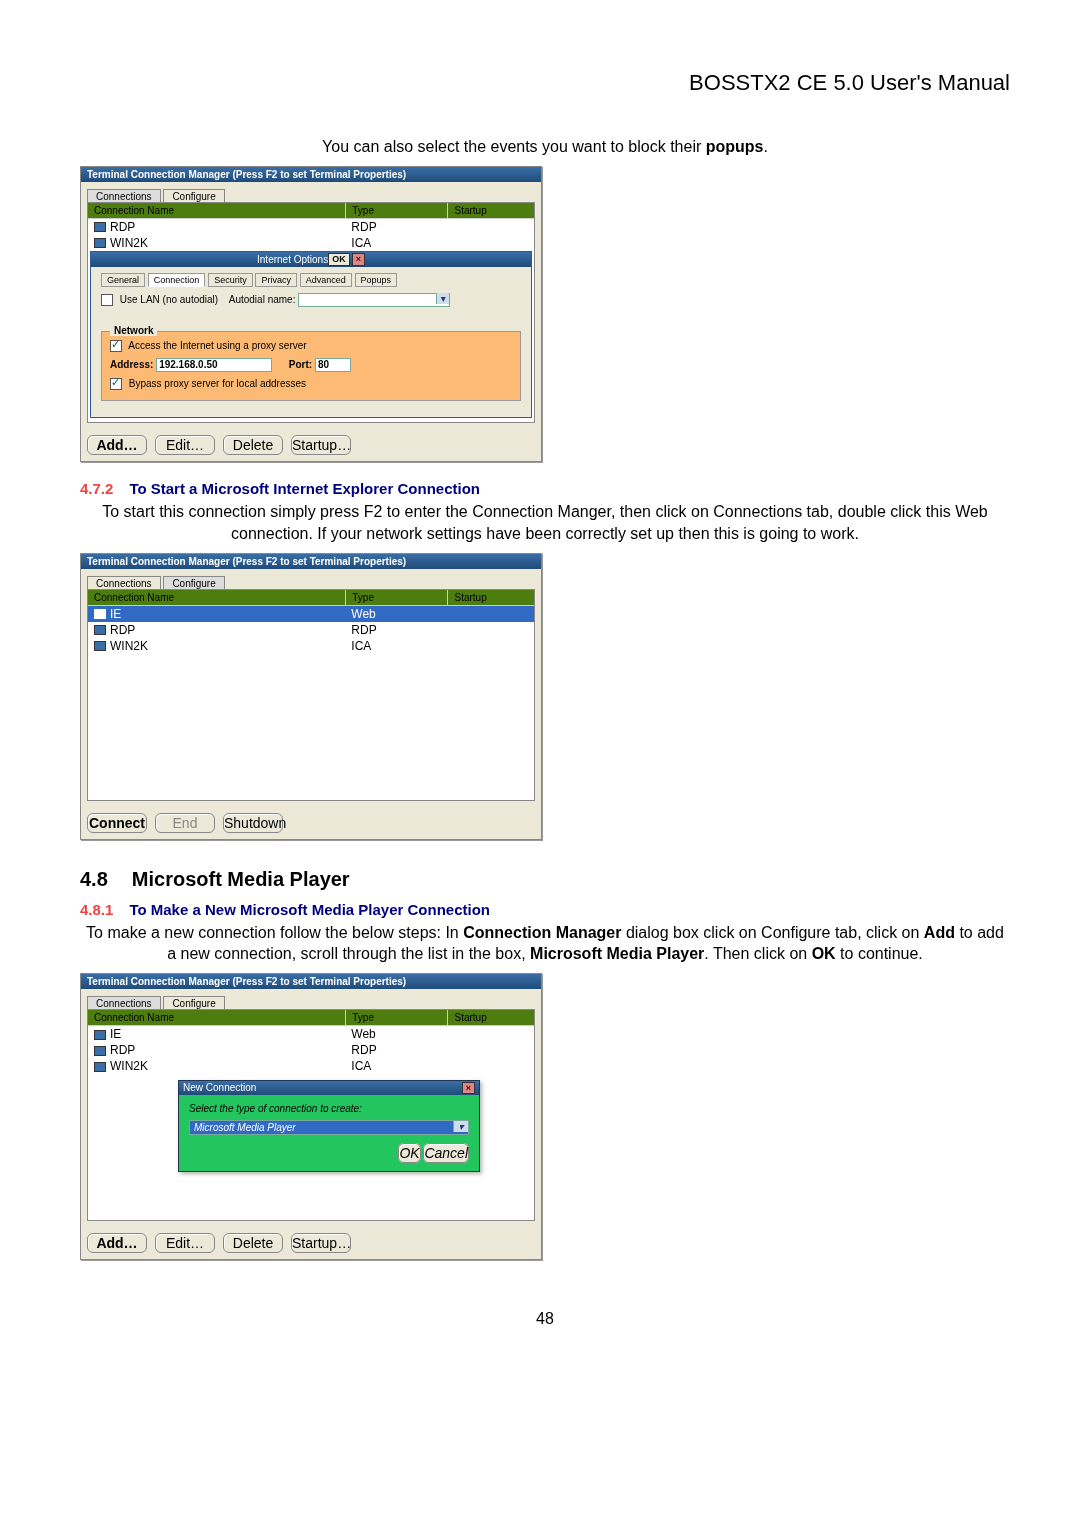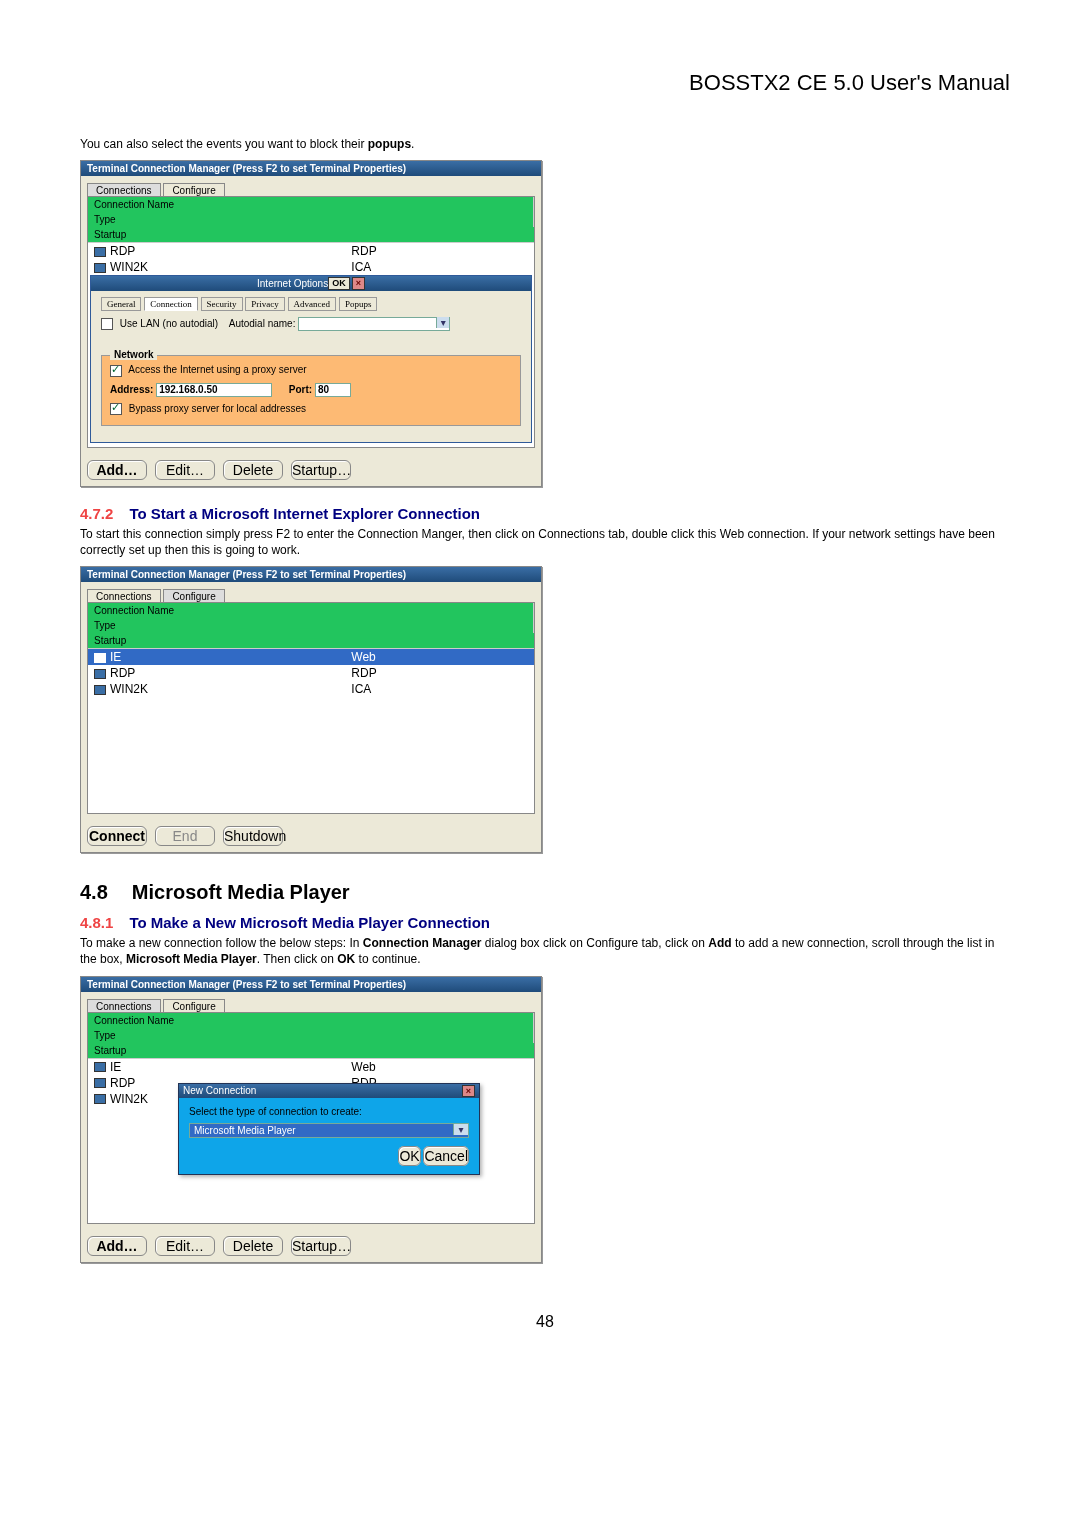--- a/index.html
+++ b/index.html
@@ -11,23 +11,24 @@
     box-sizing: border-box;
     color: #000;
     font-size: 14px;
   }
   .header-title {
     font-size: 22px;
     text-align: right;
     margin: 30px 0 40px 0;
   }
   .body-text {
-    font-size: 12px;
+    font-size: 16px;
     margin: 4px 0 8px 0;
     line-height: 1.35;
+    text-align: center;
   }
   .section-h2 {
     font-size: 20px;
     font-weight: bold;
     margin: 28px 0 2px 0;
   }
   .section-h3 {
     font-size: 15px;
     font-weight: bold;
     margin: 10px 0 2px 0;
@@ -73,22 +74,21 @@
     border: 1px solid #888;
     margin: 0 6px 6px 6px;
     background: #fff;
     min-height: 150px;
     position: relative;
   }
   .listhdr {
     display: flex;
     font-size: 10px;
     border-bottom: 1px solid #ccc;
-    background: #22c55e;
-    flex-direction: column;
+    background: #4d7c0f;
   }
   .listhdr > div { padding: 2px 6px; border-right: 1px solid #ccc; }
   .col-name { flex: 0 0 55%; }
   .col-type { flex: 0 0 20%; }
   .col-start { flex: 0 0 25%; border-right: none !important; }
   .listrow {
     display: flex;
     font-size: 12px;
   }
   .listrow > div { padding: 1px 6px; }
@@ -146,21 +146,20 @@
   }
   .subwin .xbtn { background: #d88; color: #600; }
   .subwin .body { padding: 6px 10px 16px 10px; font-size: 10px; }
   .mini-tabbar { margin-bottom: 6px; }
   .mini-tab {
     display: inline-block;
     border: 1px solid #999;
     padding: 1px 5px;
     font-size: 9px;
     background: #ece9d8;
-    font-family: Liberation Serif, serif;
   }
   .mini-tab.active { background: #fff; border-bottom-color: #fff; }
   .grp {
     border: 1px solid #999;
     padding: 8px 8px 10px 8px;
     position: relative;
     margin-top: 24px;
     background: #fdba74;
   }
   .grp > .legend {
@@ -215,36 +214,36 @@
     border-left: 1px solid #7a9;
     font-size: 10px;
     color: #336;
   }
   
   .modal {
     position: absolute;
     left: 90px;
     top: 70px;
     width: 300px;
-    background: #0ea5e9;
+    background: #22c55e;
     border: 1px solid #235;
     box-shadow: 2px 2px 4px rgba(0,0,0,.3);
   }
   .modal .mtitle {
     background: linear-gradient(#3a6ea5, #1f4b7a);
     color: #fff;
     font-size: 10px;
     padding: 1px 4px;
     display: flex; justify-content: space-between;
   }
   .modal .mtitle .xbtn {
     background: #d88; border: 1px solid #333;
     font-size: 9px; padding: 0 3px; color: #600; font-weight: bold;
   }
-  .modal .mbody { padding: 8px 10px 10px 10px; font-size: 10px; }
+  .modal .mbody { padding: 8px 10px 10px 10px; font-size: 10px; font-style: italic; }
   .modal .sel {
     background: #316ac5; color: #fff;
     border: 1px solid #7a9;
     padding: 1px 4px;
     margin: 6px 0 10px 0;
     position: relative;
   }
   .modal .sel::after {
     content: "▾";
     position: absolute; right: 0; top: 0;

